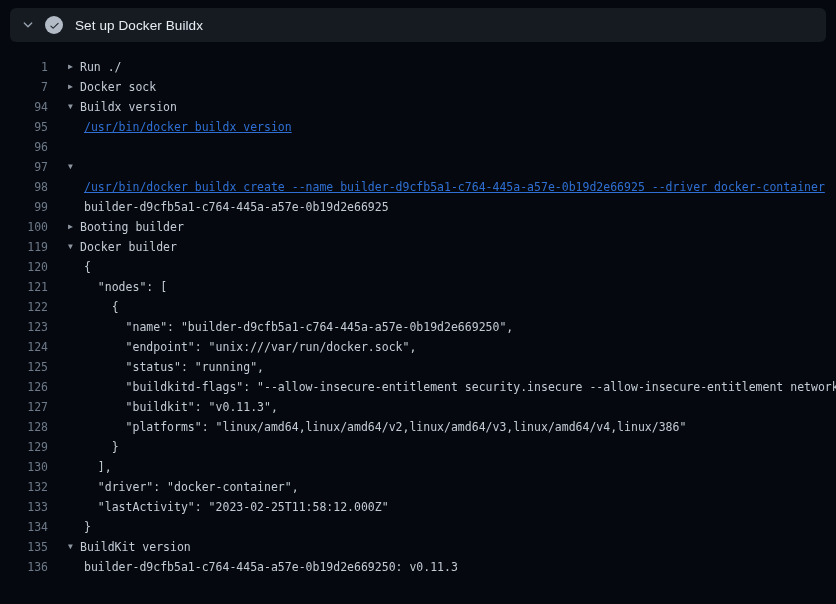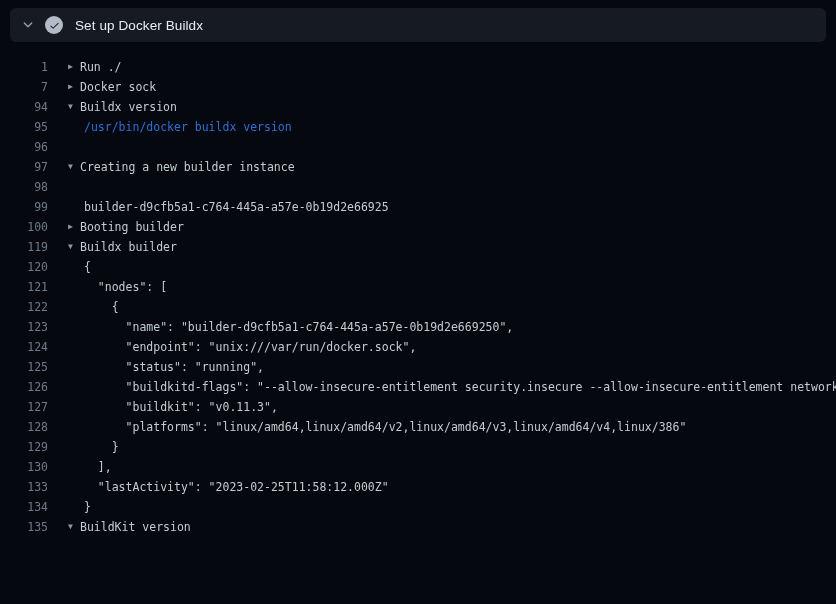--- a/index.html
+++ b/index.html
@@ -97,21 +97,21 @@
     display: inline-block;
   }
   .row.plain .arrow { width: 16px; }
   .txt {
     color: #c3cbd4;
     white-space: pre;
     overflow: hidden;
     text-align: right;
   }
   .row.group { cursor: pointer; }
-  .row.cmd .txt { color: #2f6fd3; }
+  .row.cmd .txt { color: #2f6fd3; text-decoration: underline; }
 </style>
 </head>
 <body>
 
 <div class="page">
 
   <div class="step-header">
     <span class="chevron">
       <svg viewBox="0 0 16 16" aria-hidden="true">
         <path d="M12.78 5.22a.75.75 0 0 1 0 1.06l-4.25 4.25a.75.75 0 0 1-1.06 0L3.22 6.28a.75.75 0 0 1 1.06-1.06L8 8.94l3.72-3.72a.75.75 0 0 1 1.06 0Z"></path>
@@ -146,40 +146,40 @@
       <span class="arrow"></span>
       <span class="txt">/usr/bin/docker buildx version</span>
     </div>
       <div class="row plain">
       <span class="num">96</span>
       <span class="arrow"></span>
     </div>
       <div class="row group">
       <span class="num">97</span>
       <span class="arrow">▼</span>
-      <span class="txt">Creating a new builder instance</span>
     </div>
       <div class="row plain cmd">
       <span class="num">98</span>
       <span class="arrow"></span>
+      <span class="txt">/usr/bin/docker buildx create --name builder-d9cfb5a1-c764-445a-a57e-0b19d2e66925 --driver docker-container</span>
     </div>
       <div class="row plain">
       <span class="num">99</span>
       <span class="arrow"></span>
       <span class="txt">builder-d9cfb5a1-c764-445a-a57e-0b19d2e66925</span>
     </div>
       <div class="row group">
       <span class="num">100</span>
       <span class="arrow">▶</span>
       <span class="txt">Booting builder</span>
     </div>
       <div class="row group">
       <span class="num">119</span>
       <span class="arrow">▼</span>
-      <span class="txt">Buildx builder</span>
+      <span class="txt">Docker builder</span>
     </div>
       <div class="row plain">
       <span class="num">120</span>
       <span class="arrow"></span>
       <span class="txt">{</span>
     </div>
       <div class="row plain">
       <span class="num">121</span>
       <span class="arrow"></span>
       <span class="txt">  "nodes": [</span>
@@ -223,29 +223,39 @@
       <span class="num">129</span>
       <span class="arrow"></span>
       <span class="txt">    }</span>
     </div>
       <div class="row plain">
       <span class="num">130</span>
       <span class="arrow"></span>
       <span class="txt">  ],</span>
     </div>
       <div class="row plain">
+      <span class="num">132</span>
+      <span class="arrow"></span>
+      <span class="txt">  "driver": "docker-container",</span>
+    </div>
+      <div class="row plain">
       <span class="num">133</span>
       <span class="arrow"></span>
       <span class="txt">  "lastActivity": "2023-02-25T11:58:12.000Z"</span>
     </div>
       <div class="row plain">
       <span class="num">134</span>
       <span class="arrow"></span>
       <span class="txt">}</span>
     </div>
       <div class="row group">
       <span class="num">135</span>
       <span class="arrow">▼</span>
       <span class="txt">BuildKit version</span>
     </div>
+      <div class="row plain">
+      <span class="num">136</span>
+      <span class="arrow"></span>
+      <span class="txt">builder-d9cfb5a1-c764-445a-a57e-0b19d2e669250: v0.11.3</span>
+    </div>
     </div>
 
 </div>
 
 </body></html>

